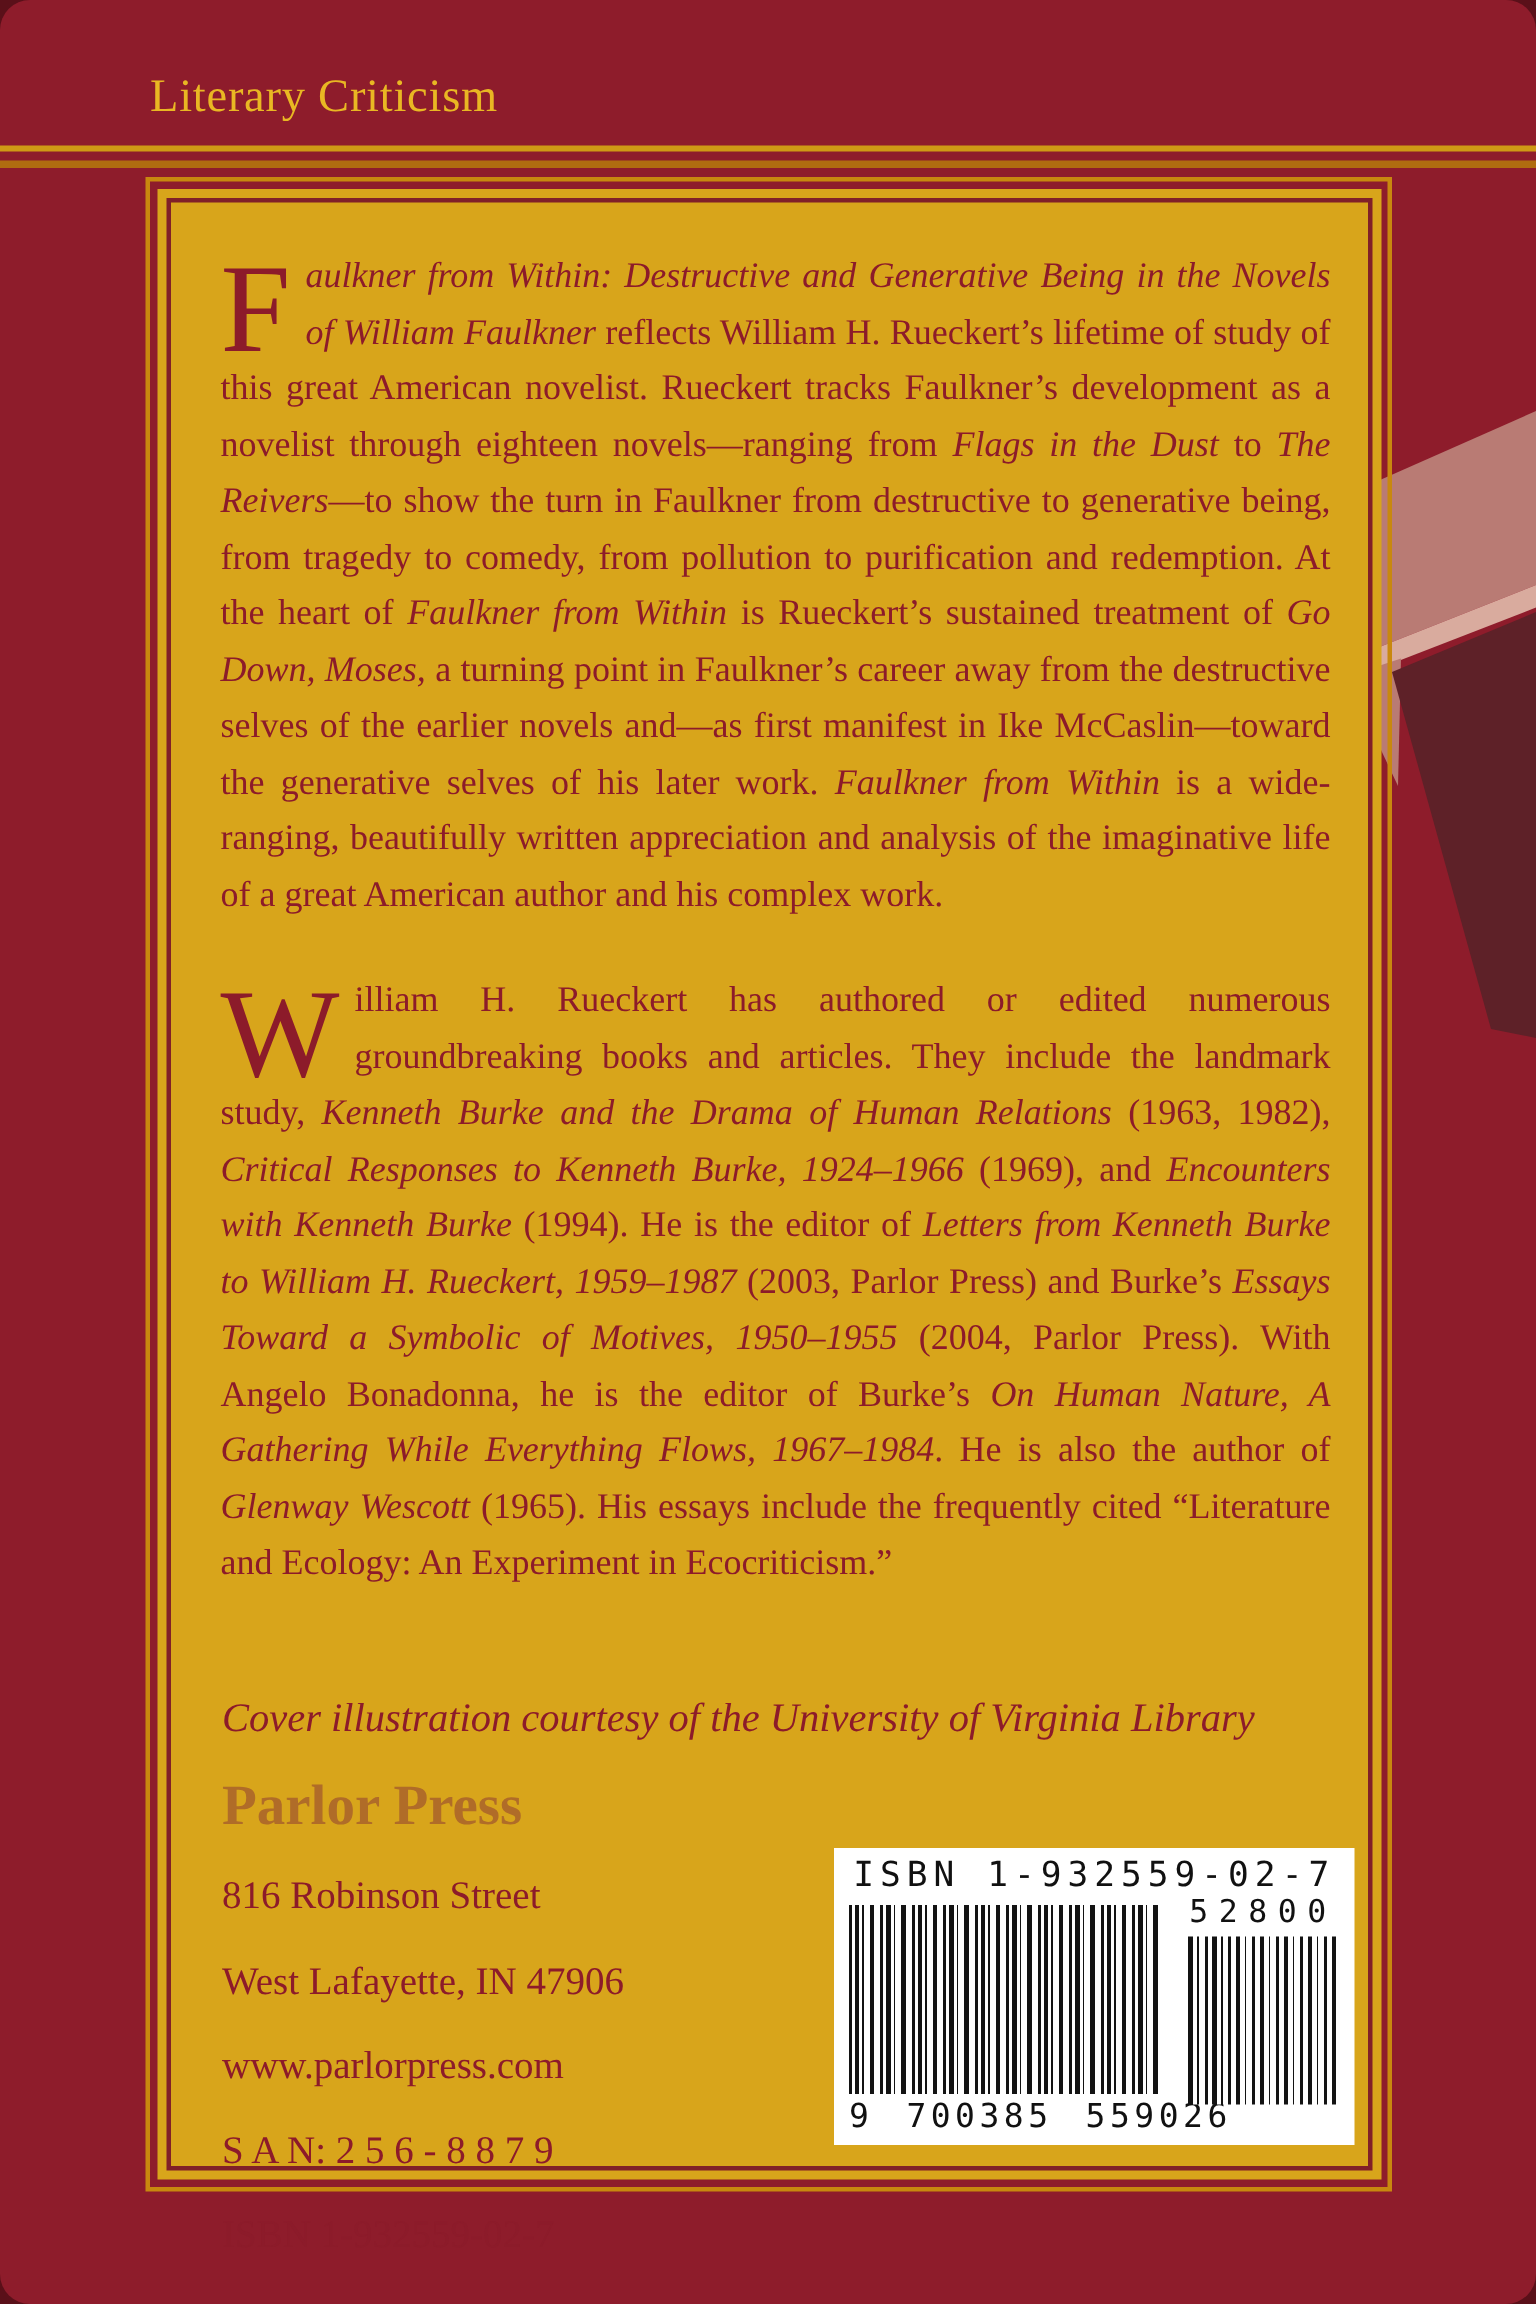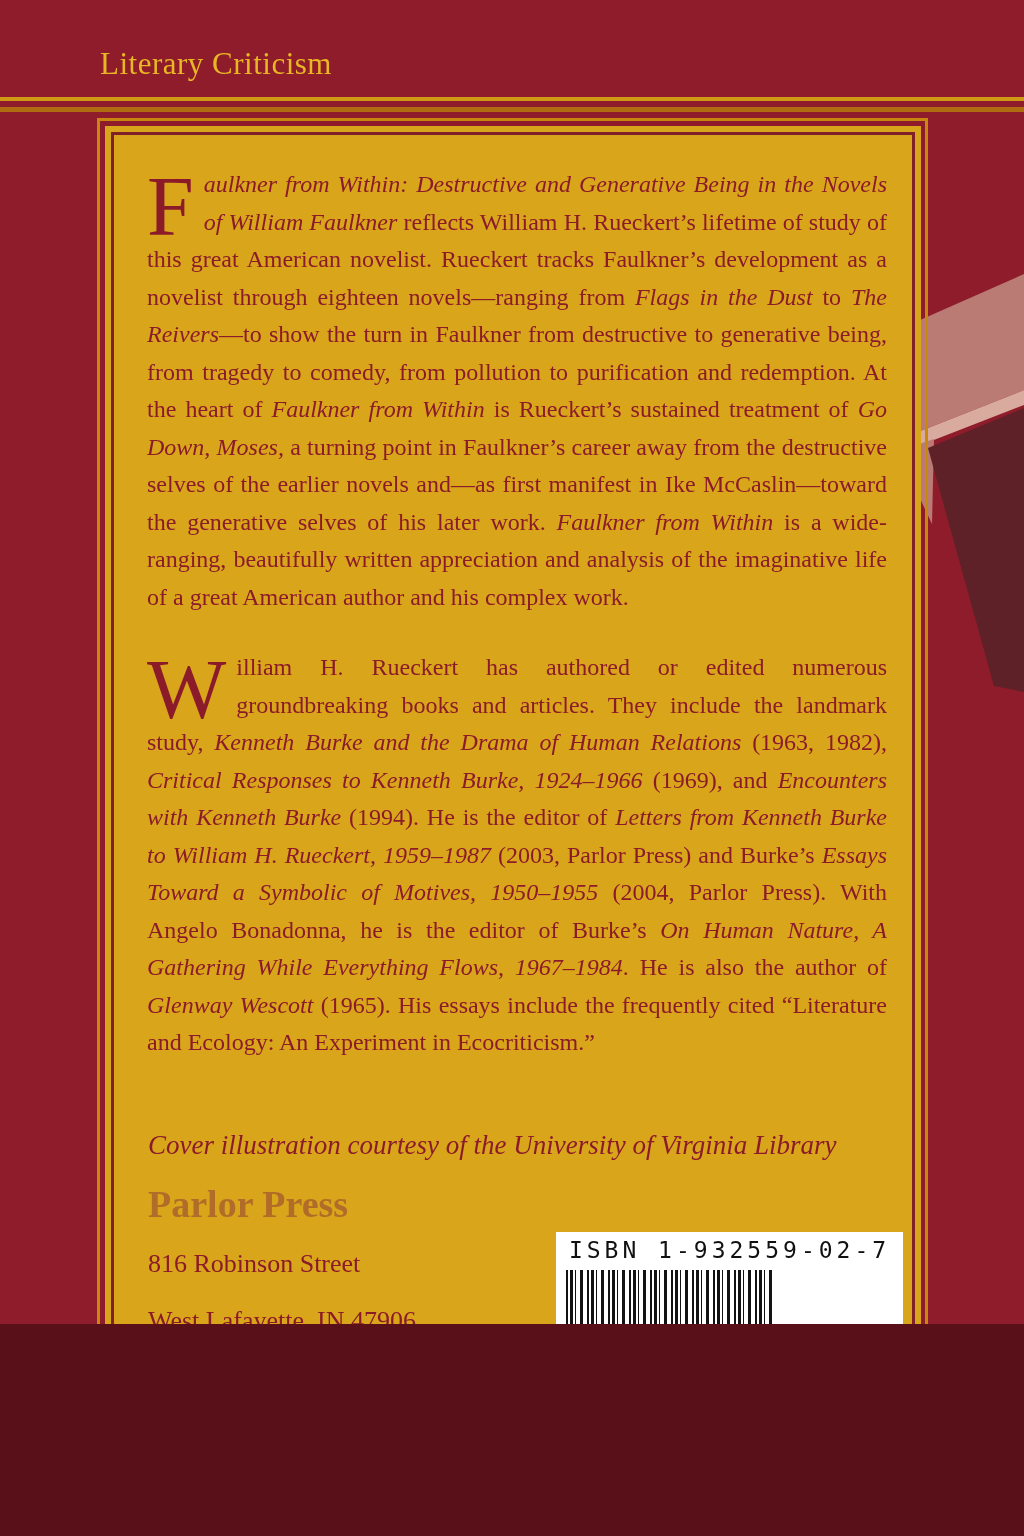--- a/index.html
+++ b/index.html
@@ -1,19 +1,20 @@
 <!DOCTYPE html>
 <html><head>
 <meta charset="utf-8">
 <style>
   html, body { margin: 0; padding: 0; background: #5a1019; }
   .page {
-    position: relative; width: 1024px; height: 1324px;
+    position: relative; width: 1024px; height: 1536px;
     background: #8e1c2b; overflow: hidden;
     font-family: "Liberation Serif", serif;
+    border-radius: 20px;
   }
   
   .category {
     position: absolute; left: 100px; top: 46px;
     font-size: 31px; color: #e9b723; letter-spacing: 0.5px;
   }
   .rule { position: absolute; left: 0; right: 0; }
   .rule1 { top: 97px;  height: 4px; background: #cf9915; }
   .rule2 { top: 107px; height: 5px; background: #b06c10; }
 
@@ -126,15 +127,19 @@
   <div class="barcode">
     <div class="bc-isbn">ISBN 1-932559-02-7</div>
     <div class="bc-main">
       <div class="bars-main"></div>
       <div class="bc-digits">
         <span>9</span>
         <span>700385</span>
         <span>559026</span>
       </div>
     </div>
+    <div class="bc-addon">
+      <div class="bc-price">52800</div>
+      <div class="bars-addon"></div>
+    </div>
   </div>
 
 </div>
 
 </body></html>

